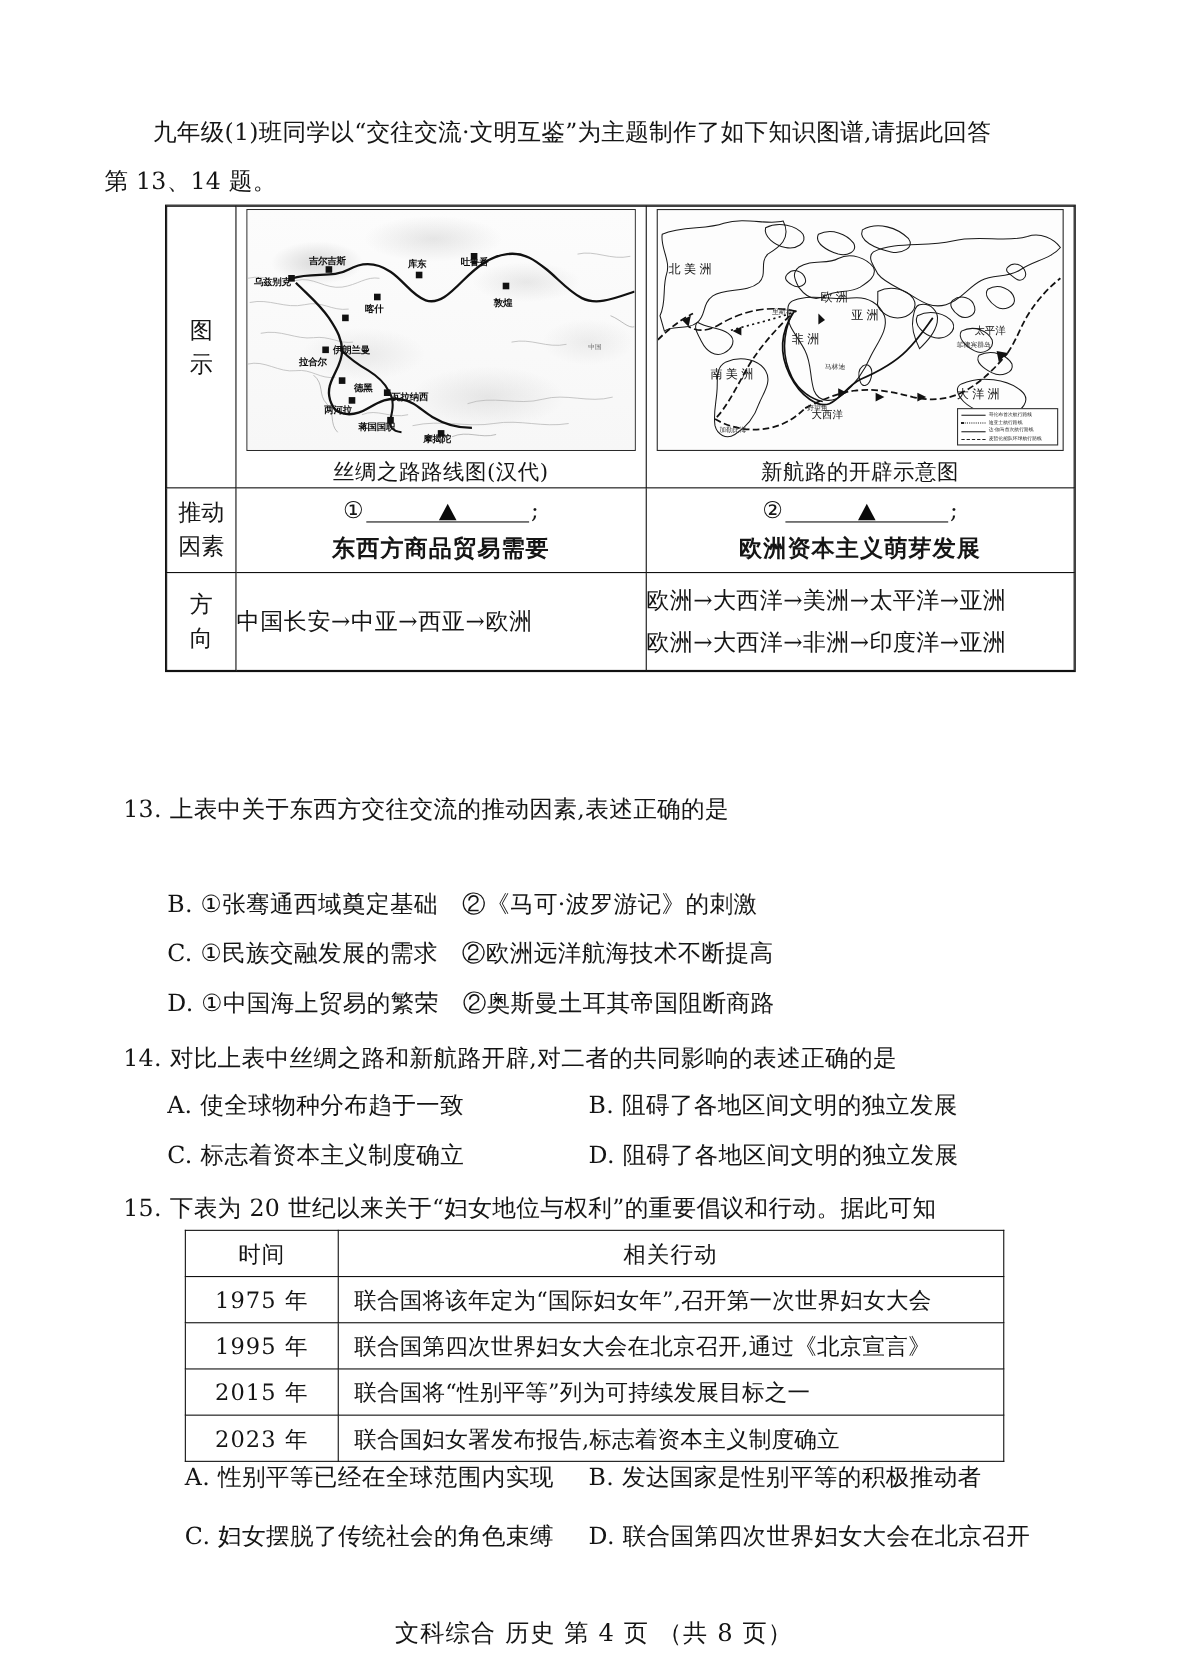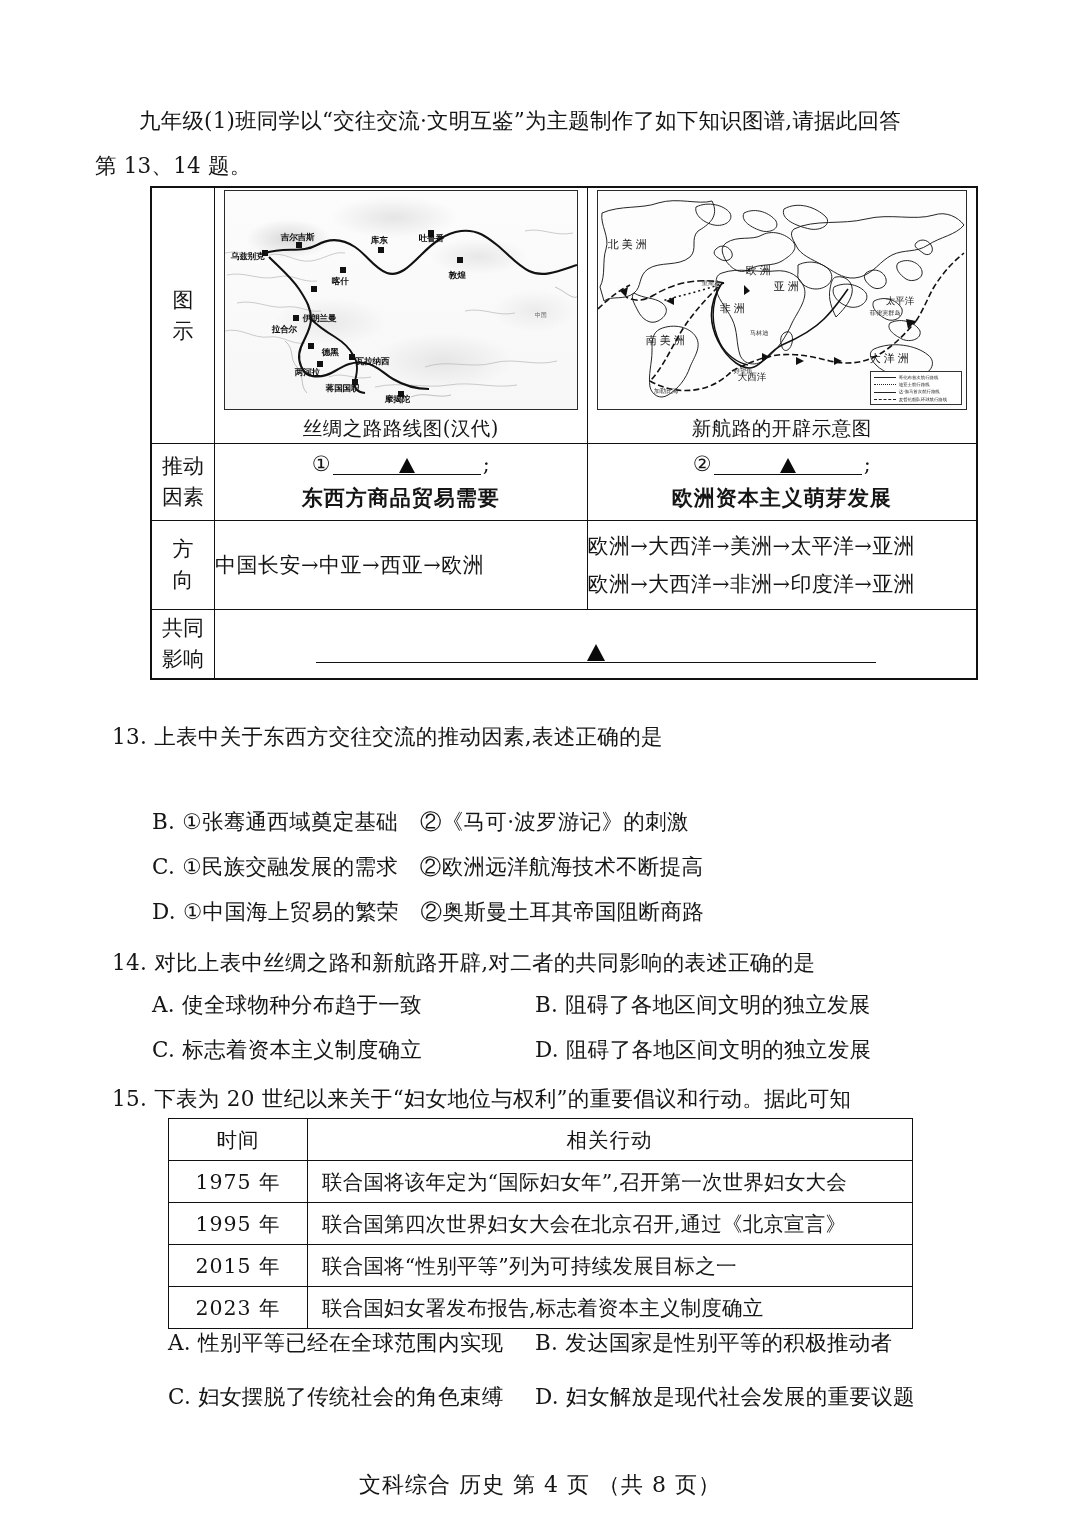--- a/index.html
+++ b/index.html
@@ -454,31 +454,20 @@
           <span class="ln">方</span>
           <span class="ln">向</span>
         </td>
         <td class="dircell dir-left">中国长安→中亚→西亚→欧洲</td>
         <td class="dircell dir-right">
           <div>欧洲→大西洋→美洲→太平洋→亚洲</div>
           <div>欧洲→大西洋→非洲→印度洋→亚洲</div>
         </td>
       </tr>
 
-      <tr>
-        <td class="rowlabel">
-          <span class="ln">共同</span>
-          <span class="ln">影响</span>
-        </td>
-        <td class="impactcell" colspan="2">
-          <div class="impactline">
-            <span class="tri"></span>
-          </div>
-        </td>
-      </tr>
     </tbody>
       </table>
   </div>
 
   <div class="q qstem" style="top:714px;">
     <span class="qnum">13.</span>
     <span>上表中关于东西方交往交流的推动因素,表述正确的是</span>
   </div>
   <div class="opt" style="left:152px; top:852px;">C. ①民族交融发展的需求　②欧洲远洋航海技术不断提高</div>
   <div class="opt" style="left:152px; top:807px;">B. ①张骞通西域奠定基础　②《马可·波罗游记》的刺激</div>
@@ -521,17 +510,17 @@
         <td class="c-time">2023 年</td>
         <td class="c-act">联合国妇女署发布报告,标志着资本主义制度确立</td>
       </tr>
     </tbody>
       </table>
   </div>
 
   <div class="opt" style="left:168px; top:1328px;">A. 性别平等已经在全球范围内实现</div>
   <div class="opt" style="left:535px; top:1328px;">B. 发达国家是性别平等的积极推动者</div>
   <div class="opt" style="left:168px; top:1382px;">C. 妇女摆脱了传统社会的角色束缚</div>
-  <div class="opt" style="left:535px; top:1382px;">D. 妇女解放是现代社会发展的重要议题</div>
+  <div class="opt" style="left:535px; top:1382px;">D. 联合国第四次世界妇女大会在北京召开</div>
 
   <div class="footer">文科综合 历史 第 4 页 （共 8 页）</div>
 
 </div>
 
 </body></html>

